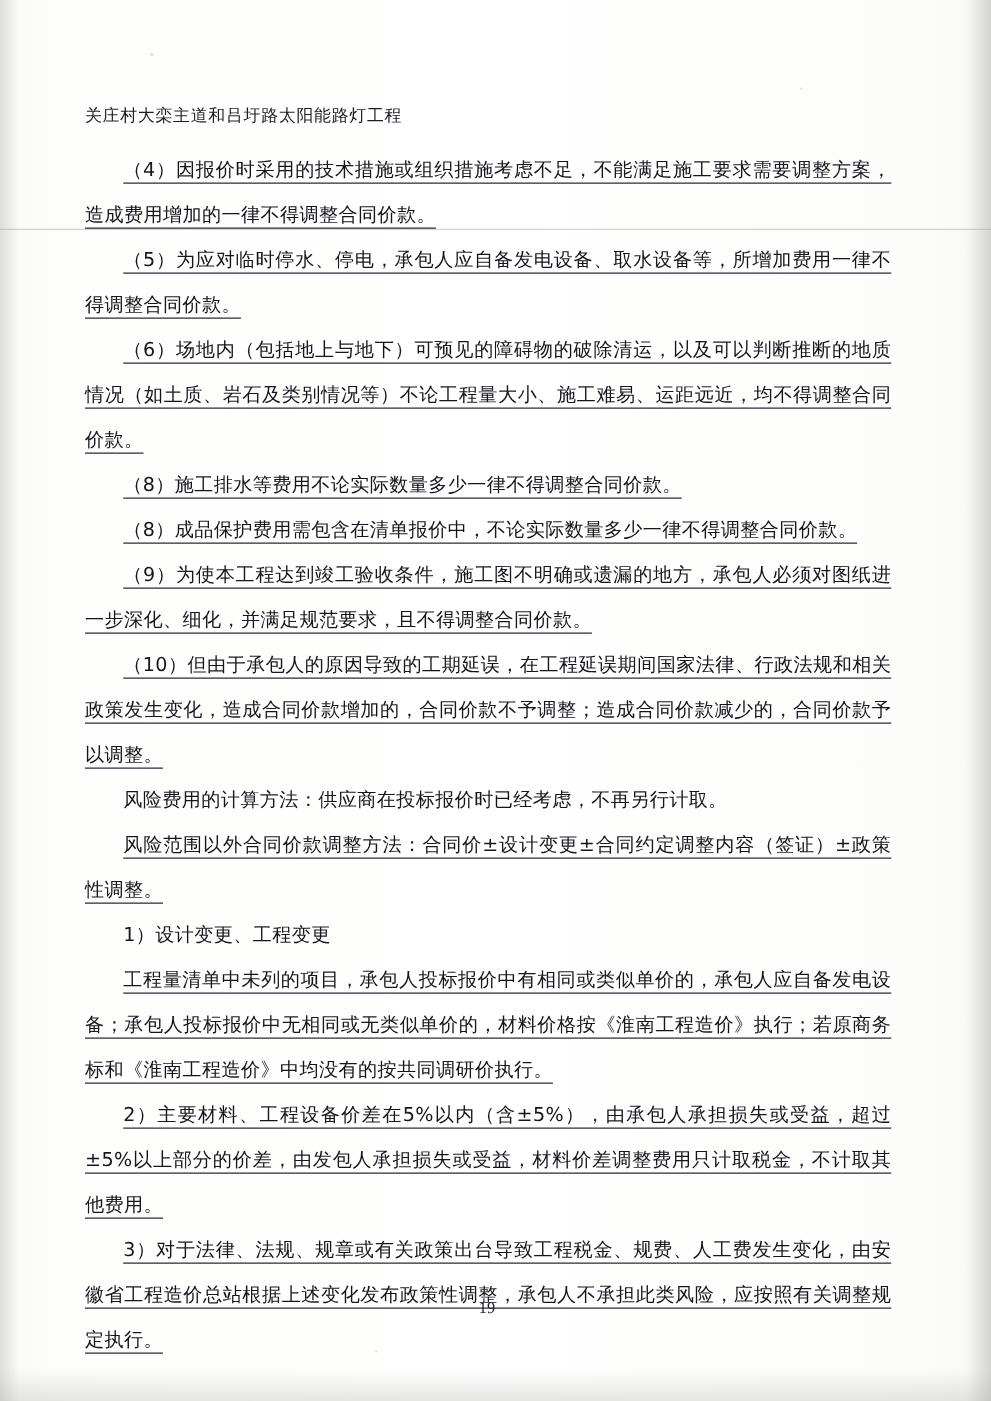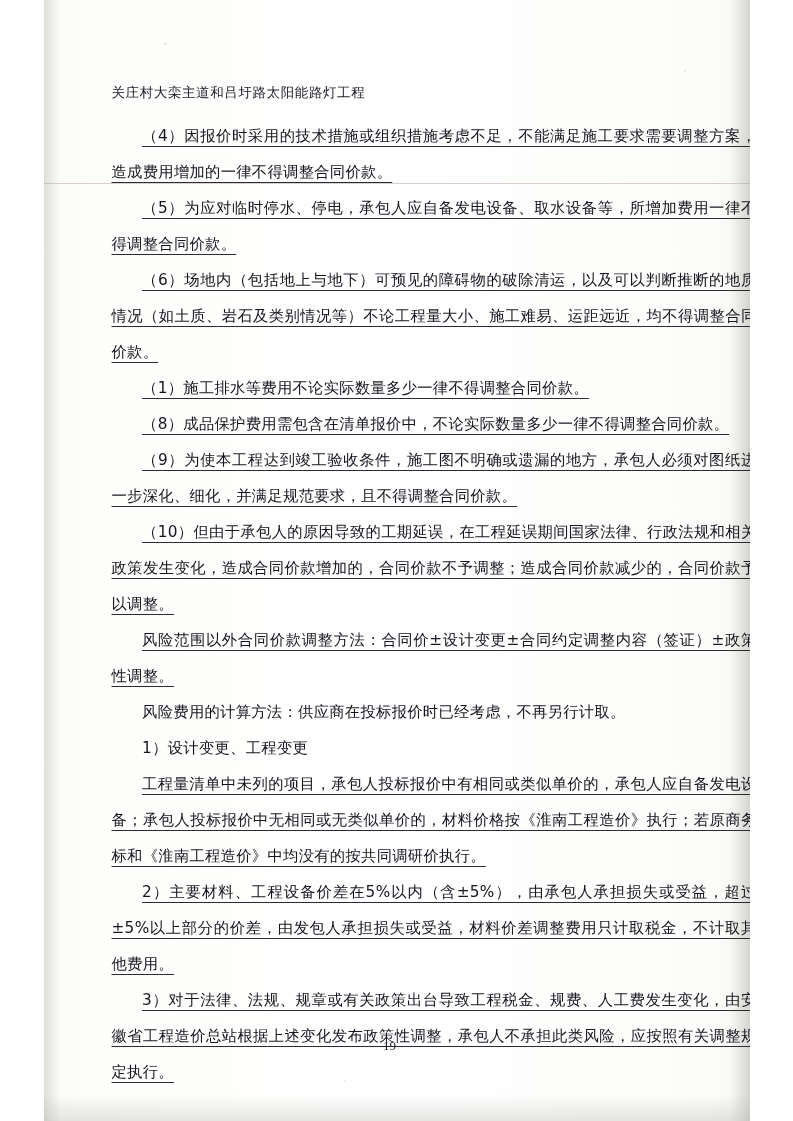--- a/index.html
+++ b/index.html
@@ -5,21 +5,21 @@
   html, body {
     margin: 0;
     padding: 0;
     background: #ffffff;
   }
   body {
     font-family: "DejaVu Sans", "Liberation Sans", sans-serif;
   }
   .page {
     position: relative;
-    width: 706px;
+    width: 793px;
     height: 1121px;
     margin: 0 auto;
     background: #bef264;
     overflow: hidden;
   }
   
   .scan-tint {
     position: absolute;
     inset: 0;
     background:
@@ -112,26 +112,26 @@
   <div class="speck" style="left:120px; top:42px; width:3px; height:3px;"></div>
   <div class="speck" style="left:640px; top:70px; width:2px; height:2px;"></div>
   <div class="speck" style="left:300px; top:1080px; width:2px; height:2px;"></div>
 
   <div class="content">
     <div class="doc-header">关庄村大栾主道和吕圩路太阳能路灯工程</div>
 
     <p class="para indent u">（4）因报价时采用的技术措施或组织措施考虑不足，不能满足施工要求需要调整方案，造成费用增加的一律不得调整合同价款。</p>
     <p class="para indent u">（5）为应对临时停水、停电，承包人应自备发电设备、取水设备等，所增加费用一律不得调整合同价款。</p>
     <p class="para indent u">（6）场地内（包括地上与地下）可预见的障碍物的破除清运，以及可以判断推断的地质情况（如土质、岩石及类别情况等）不论工程量大小、施工难易、运距远近，均不得调整合同价款。</p>
-    <p class="para indent u">（1）施工排水等费用不论实际数量多少一律不得调整合同价款。</p>
+    <p class="para indent u">（8）施工排水等费用不论实际数量多少一律不得调整合同价款。</p>
     <p class="para indent u">（8）成品保护费用需包含在清单报价中，不论实际数量多少一律不得调整合同价款。</p>
     <p class="para indent u">（9）为使本工程达到竣工验收条件，施工图不明确或遗漏的地方，承包人必须对图纸进一步深化、细化，并满足规范要求，且不得调整合同价款。</p>
     <p class="para indent u">（10）但由于承包人的原因导致的工期延误，在工程延误期间国家法律、行政法规和相关政策发生变化，造成合同价款增加的，合同价款不予调整；造成合同价款减少的，合同价款予以调整。</p>
+    <p class="para indent">风险费用的计算方法：供应商在投标报价时已经考虑，不再另行计取。</p>
     <p class="para indent u">风险范围以外合同价款调整方法：合同价±设计变更±合同约定调整内容（签证）±政策性调整。</p>
-    <p class="para indent">风险费用的计算方法：供应商在投标报价时已经考虑，不再另行计取。</p>
     <p class="para indent">1）设计变更、工程变更</p>
     <p class="para indent u">工程量清单中未列的项目，承包人投标报价中有相同或类似单价的，承包人应自备发电设备；承包人投标报价中无相同或无类似单价的，材料价格按《淮南工程造价》执行；若原商务标和《淮南工程造价》中均没有的按共同调研价执行。</p>
     <p class="para indent u">2）主要材料、工程设备价差在5%以内（含±5%），由承包人承担损失或受益，超过±5%以上部分的价差，由发包人承担损失或受益，材料价差调整费用只计取税金，不计取其他费用。</p>
     <p class="para indent u">3）对于法律、法规、规章或有关政策出台导致工程税金、规费、人工费发生变化，由安徽省工程造价总站根据上述变化发布政策性调整，承包人不承担此类风险，应按照有关调整规定执行。</p>
   </div>
 
   <div class="page-number">19</div>
 </div>
 
 </body></html>

